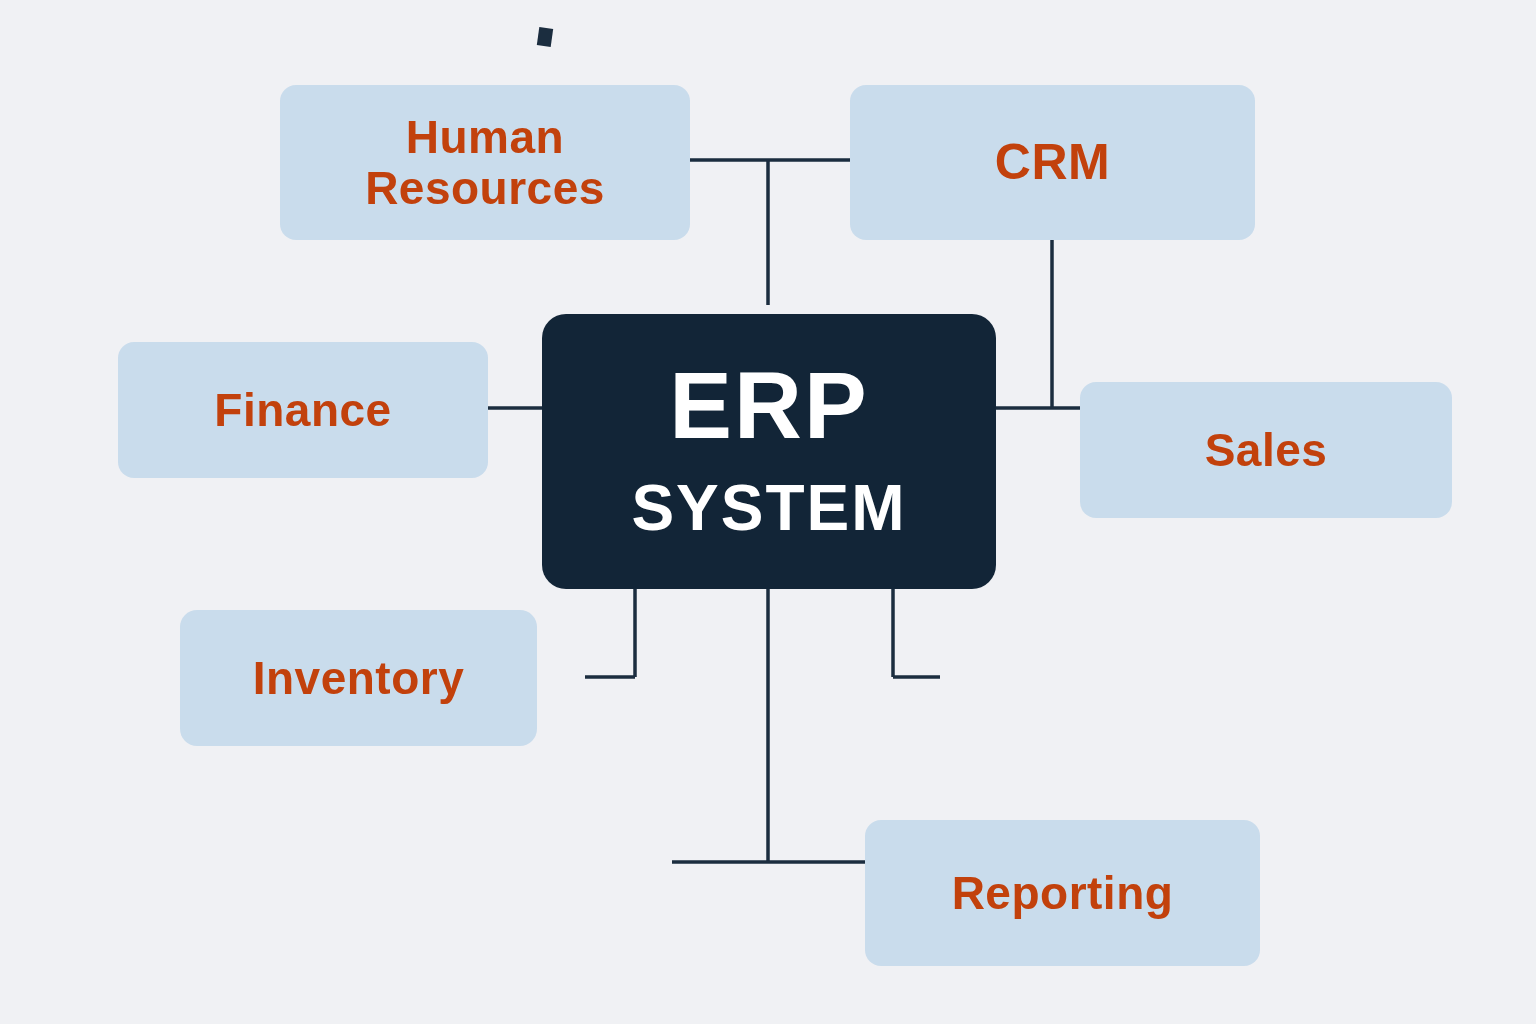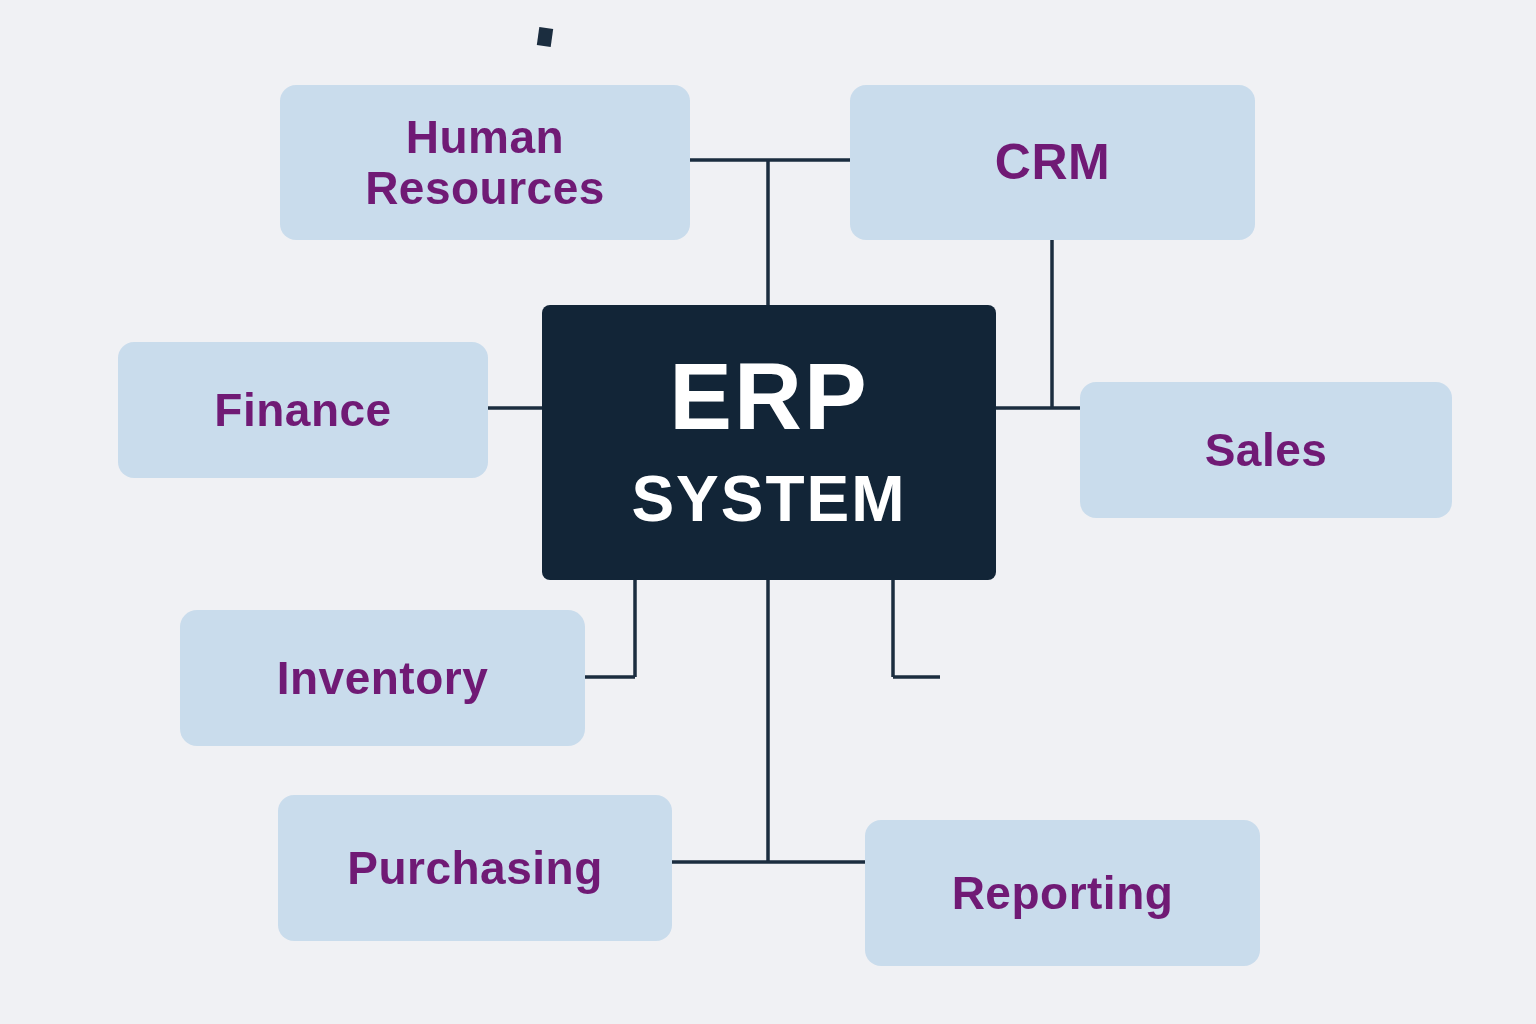--- a/index.html
+++ b/index.html
@@ -29,44 +29,44 @@
     pointer-events: none;
   }
   .node {
     position: absolute;
     background: #c9dcec;
     border-radius: 16px;
     display: flex;
     align-items: center;
     justify-content: center;
     text-align: center;
-    color: #701a75;
+    color: #c2410c;
     font-weight: bold;
     font-size: 46px;
     line-height: 1.1;
     letter-spacing: 0.5px;
     box-sizing: border-box;
     padding: 10px 18px;
   }
   .node-hr           { left: 280px;  top: 85px;  width: 410px; height: 155px; }
   .node-crm          { left: 850px;  top: 85px;  width: 405px; height: 155px; font-size: 50px; }
   .node-finance      { left: 118px;  top: 342px; width: 370px; height: 136px; }
   .node-sales        { left: 1080px; top: 342px; width: 372px; height: 136px; margin-top: 40px; }
-  .node-inventory    { left: 180px;  top: 610px; width: 405px; height: 136px; border-radius: 17px; }
+  .node-inventory    { left: 180px;  top: 610px; width: 357px; height: 136px; border-radius: 17px; }
   .node-manufacturing{ left: 940px;  top: 610px; width: 415px; height: 136px; }
   .node-purchasing   { left: 278px;  top: 795px; width: 394px; height: 146px; }
   .node-reporting    { left: 865px;  top: 795px; width: 395px; height: 146px; margin-top: 25px; }
   .center-node {
     position: absolute;
     left: 542px;
-    top: 305px;
+    top: 314px;
     width: 454px;
     height: 275px;
     background: #122537;
-    border-radius: 8px;
+    border-radius: 24px;
     display: flex;
     flex-direction: column;
     align-items: center;
     justify-content: center;
     color: #ffffff;
     font-weight: bold;
     text-align: center;
   }
   .center-line1 {
     font-size: 94px;
@@ -137,21 +137,18 @@
 
   <div class="node node-sales">
     <span>Sales</span>
   </div>
 
   <div class="node node-inventory">
     <span>Inventory</span>
   </div>
 
 
-  <div class="node node-purchasing">
-    <span>Purchasing</span>
-  </div>
 
   <div class="node node-reporting">
     <span>Reporting</span>
   </div>
 
 </div>
 
 </body></html>

